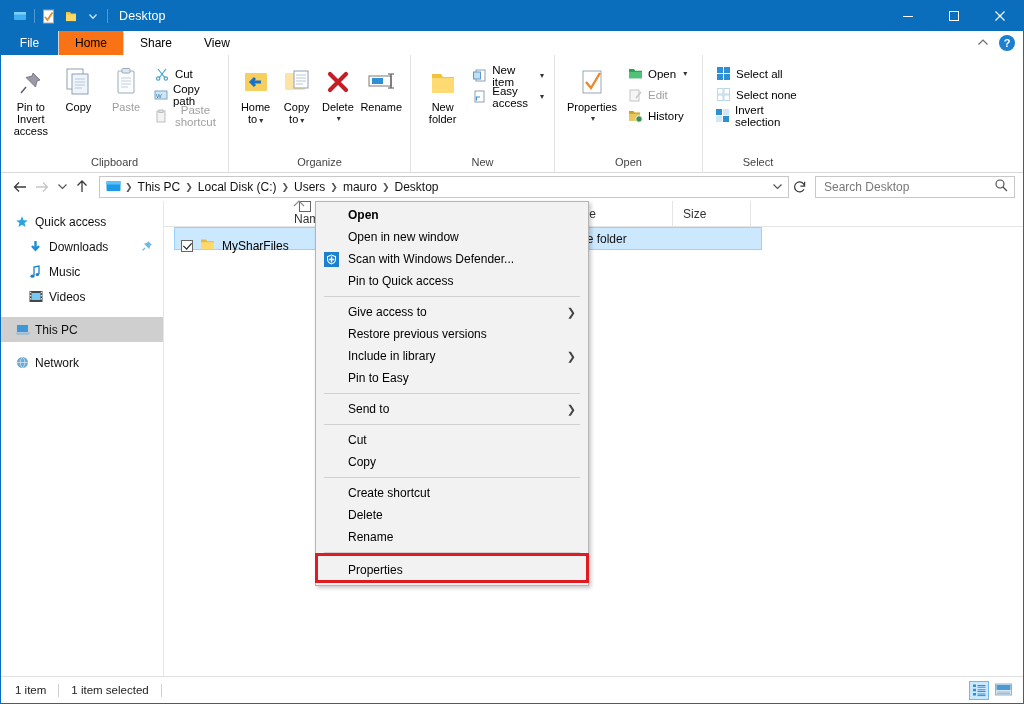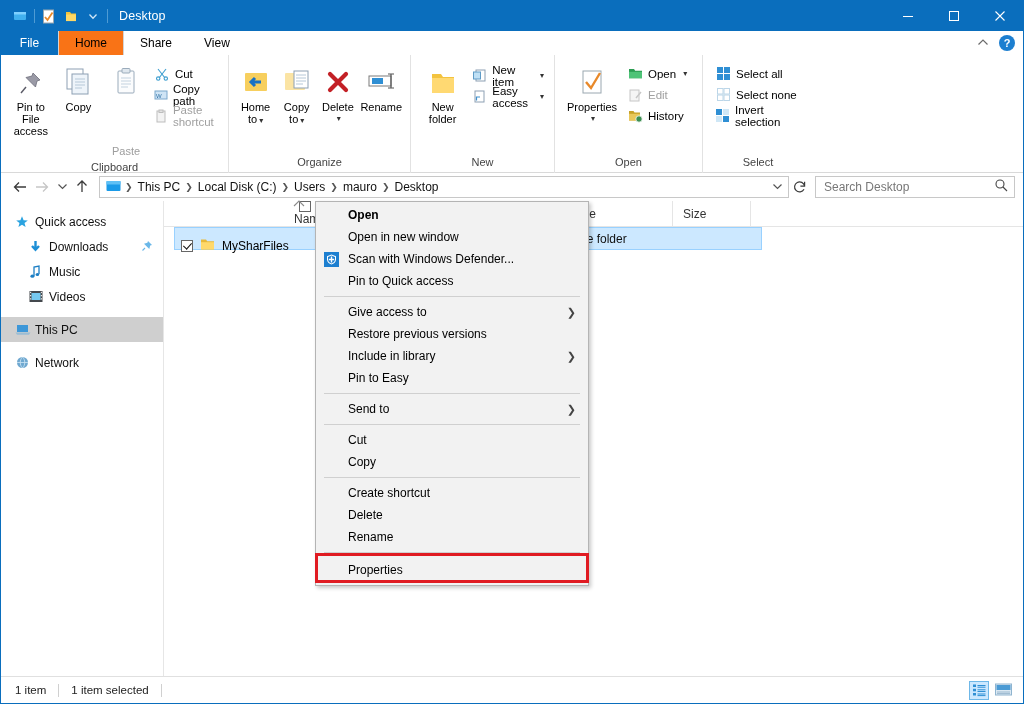--- a/index.html
+++ b/index.html
@@ -55,26 +55,26 @@
   }
   .rgroup-body{display:flex;flex:1;align-items:flex-start;padding:6px 6px 0 6px;}
   .rgroup-label{
     text-align:center;font-size:11px;color:#444;height:18px;line-height:14px;
   }
   .bigbtn{
     width:62px;display:flex;flex-direction:column;align-items:center;
     padding:3px 2px;font-size:11px;color:#000;text-align:center;line-height:12px;
   }
   .bigbtn .ic{height:34px;display:flex;align-items:flex-end;justify-content:center;margin-bottom:3px;}
-  .bigbtn.dis{color:#9d9d9d;gap:44px;}
+  .bigbtn.dis{color:#9d9d9d;}
   .smallcol{display:flex;flex-direction:column;padding-top:2px;}
   .smallbtn{
     display:flex;align-items:center;height:21px;font-size:11.5px;padding:0 4px;gap:5px;color:#000;
   }
-  .smallbtn.dis{color:#a0a0a0;}
+  .smallbtn.dis{color:#a0a0a0;text-align:center;}
   .smallbtn .ic{width:16px;height:16px;display:flex;align-items:center;justify-content:center;}
   .caret{font-size:8px;color:#333;margin-left:2px;}
 
   
   .addrrow{
     height:28px;display:flex;align-items:center;flex:0 0 auto;
     padding:2px 8px 3px 8px;background:#fff;box-sizing:border-box;
   }
   .navbtn{width:22px;height:22px;display:flex;align-items:center;justify-content:center;color:#444;}
   .navbtn.dis{color:#c6c6c6;}
@@ -247,21 +247,21 @@
       <div class="rgroup-body">
         <div class="bigbtn">
           <span class="ic">
             <svg width="30" height="30" viewBox="0 0 30 30">
                 <g stroke="#6d6d7a" fill="#8d8d99">
                   <path d="M17 5 l7 7 -3 1 -1.5 6 -9.5-9.5 6-1.5z" fill="#9a9aa6" stroke-width="0.8"></path>
                   <path d="M10 19 L5 25" stroke="#5a5a66" stroke-width="1.4"></path>
                 </g>
               </svg>
           </span>
-          <span>Pin to File</span>
+          <span>Pin to Invert</span>
           <span>access</span>
         </div>
         <div class="bigbtn">
           <span class="ic">
             <svg width="30" height="32" viewBox="0 0 30 32">
                 <rect x="4" y="3" width="16" height="20" fill="#fff" stroke="#8da0b3"></rect>
                 <rect x="9" y="8" width="16" height="20" fill="#eef4fa" stroke="#8da0b3"></rect>
                 <g stroke="#b6c8d8">
                   <path d="M12 13h10M12 16h10M12 19h10M12 22h7"></path>
                 </g>

